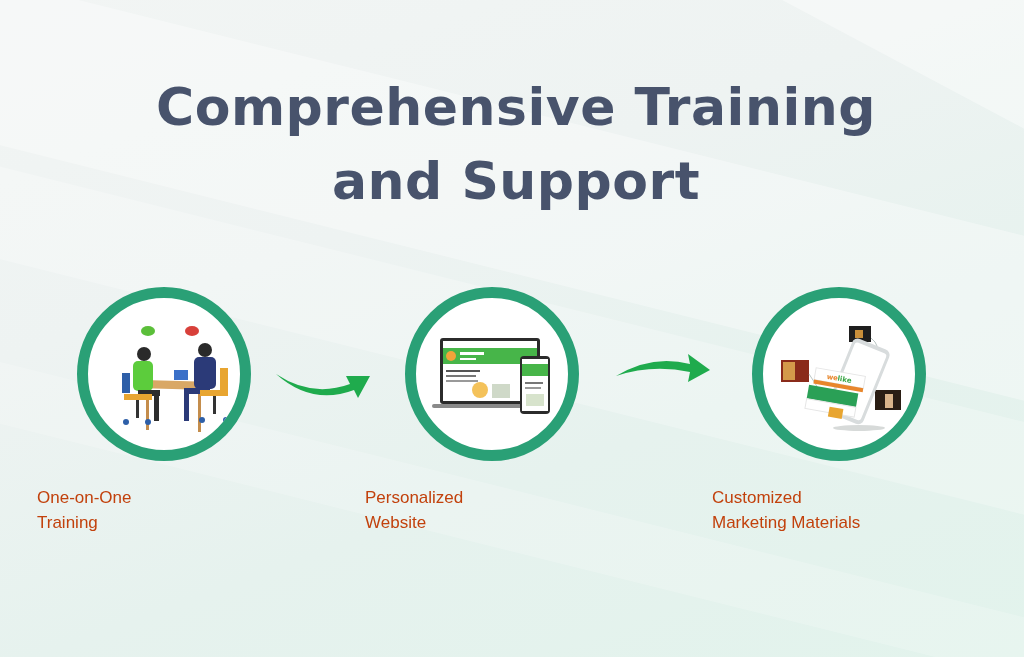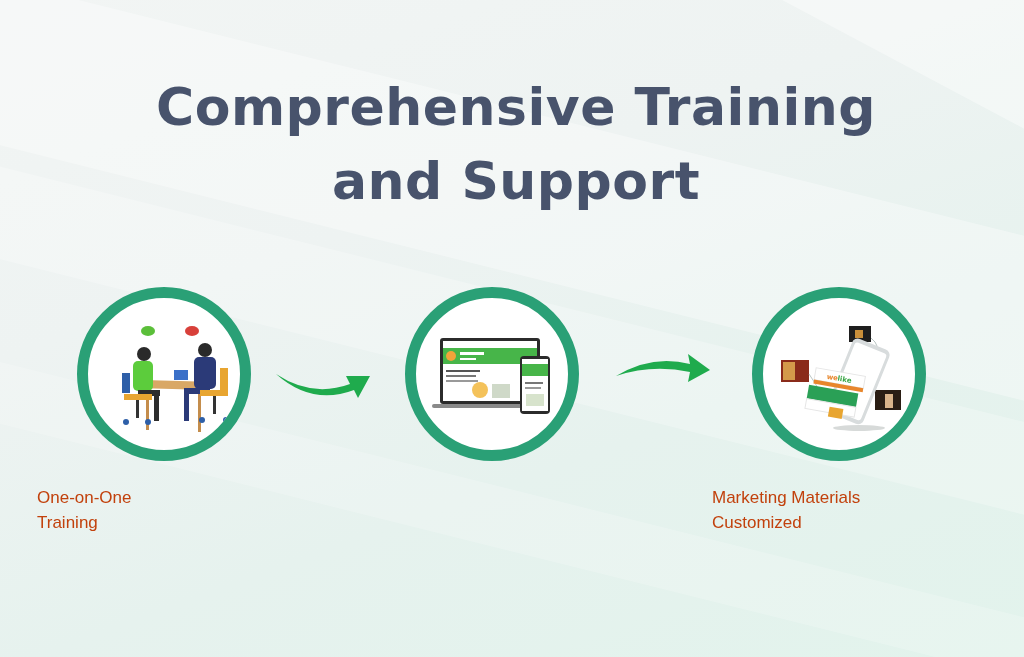--- a/index.html
+++ b/index.html
@@ -113,20 +113,24 @@
       <rect x="16" y="106" width="116" height="4" rx="2" fill="#8a8a8a"></rect>
 
       <rect x="104" y="58" width="30" height="58" rx="4" fill="#2b2b2b"></rect>
       <rect x="106" y="61" width="26" height="52" fill="#ffffff"></rect>
       <rect x="106" y="66" width="26" height="12" fill="#47b549"></rect>
       <rect x="109" y="84" width="18" height="2" fill="#777"></rect>
       <rect x="109" y="89" width="16" height="2" fill="#999"></rect>
       <rect x="110" y="96" width="18" height="12" fill="#d7e3cc"></rect>
     </svg>
   </div>
+  <div class="label">
+    <span>Personalized</span>
+    <span>Website</span>
+  </div>
 </div>
 
 <svg class="arrow" style="left:612px; top:350px;" width="100" height="40" viewBox="0 0 100 40">
   <path d="M4,26 Q40,4 78,14 L76,4 L98,20 L76,32 L78,22 Q40,14 4,26 Z" fill="#1fab4d"></path>
 </svg>
 
 <div class="step" style="left:752px;">
   <div class="circle">
     <svg width="152" height="152" viewBox="0 0 152 152">
 
@@ -151,16 +155,16 @@
         <text x="73" y="83" font-size="7" font-family="DejaVu Sans, sans-serif" fill="#3aa646" font-weight="bold">like</text>
         <rect x="50" y="86" width="50" height="4" fill="#e8862c"></rect>
         <rect x="46" y="92" width="50" height="14" fill="#2aa056"></rect>
         <rect x="46" y="106" width="50" height="10" fill="#ffffff" stroke="#e6e6e6"></rect>
         <rect x="70" y="110" width="14" height="10" fill="#e8a530"></rect>
       </g>
       <ellipse cx="96" cy="130" rx="26" ry="3" fill="#d7dad9"></ellipse>
     </svg>
   </div>
   <div class="label">
+    <span>Customized</span>
     <span>Marketing Materials</span>
-    <span>Customized</span>
   </div>
 </div>
 
 </body></html>

